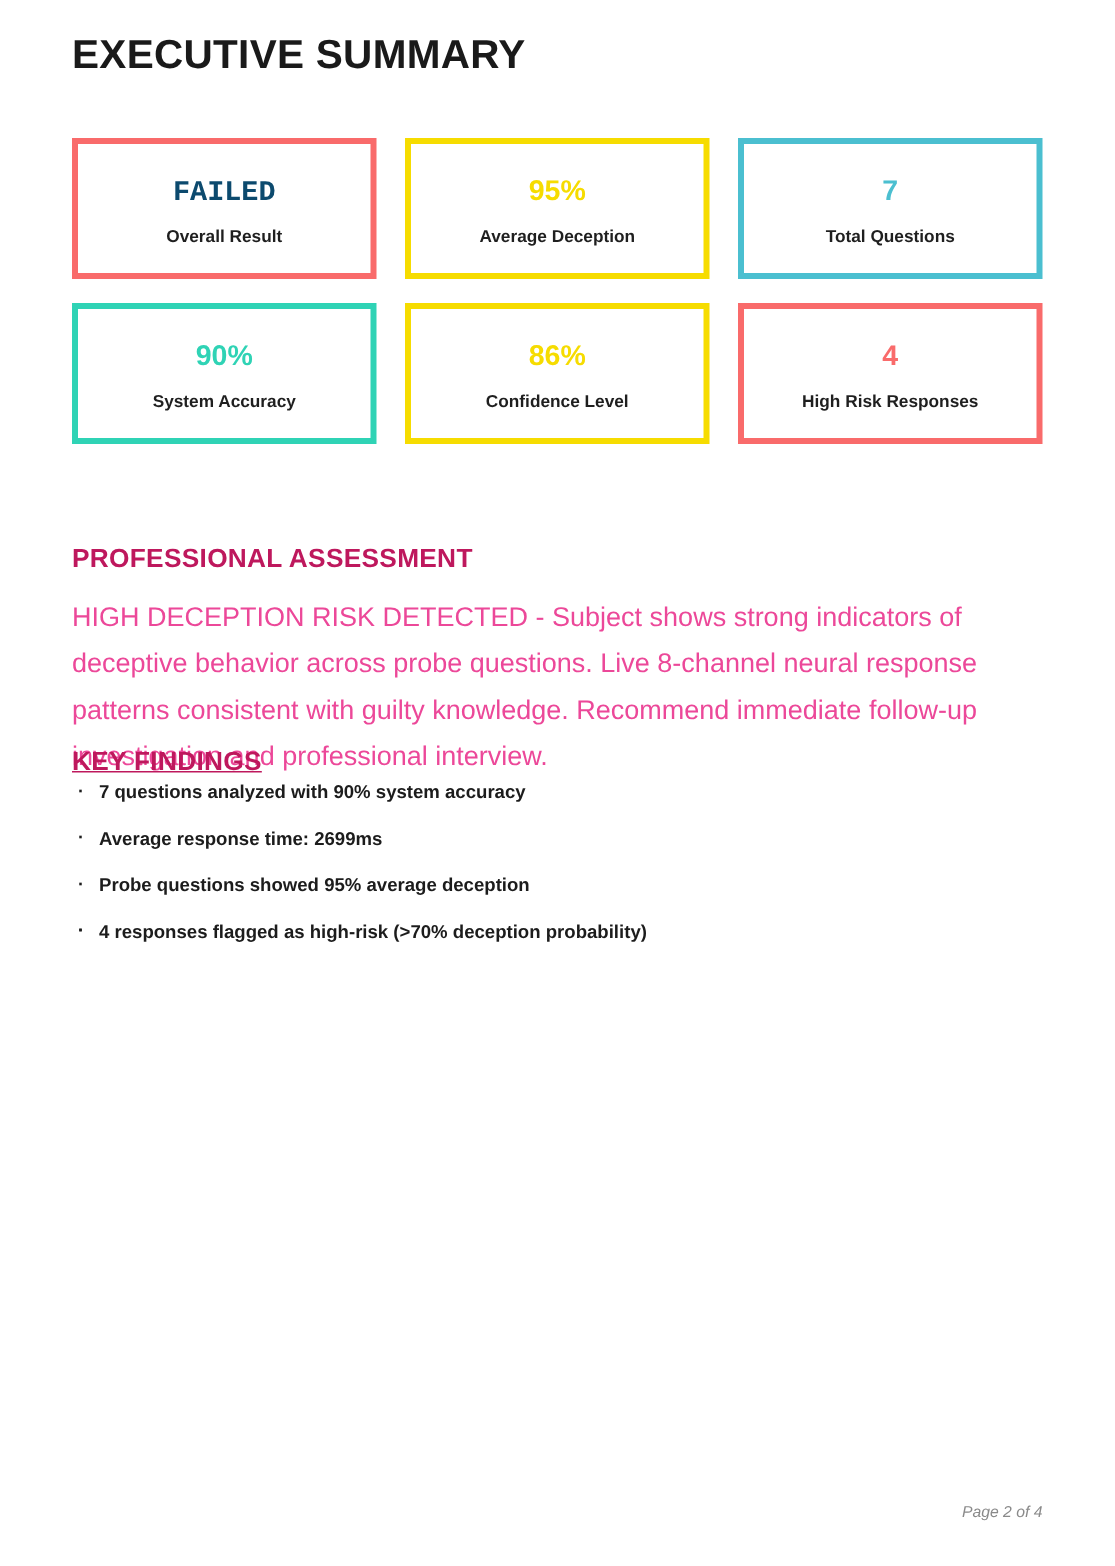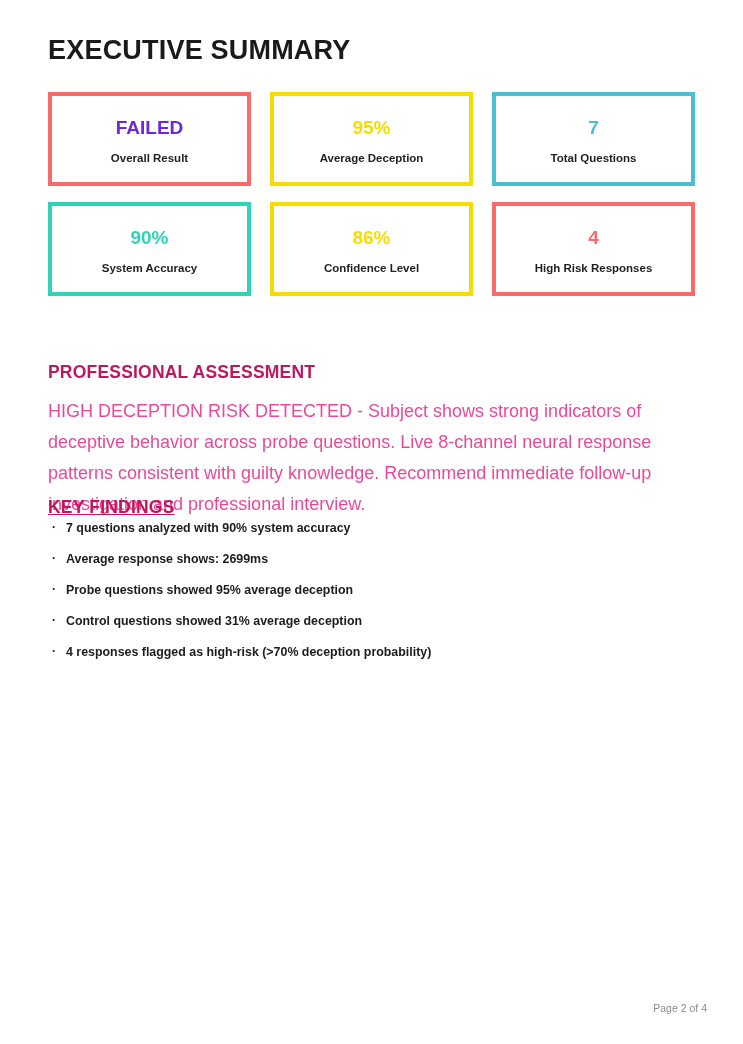--- a/index.html
+++ b/index.html
@@ -18,21 +18,21 @@
   }
   .page {
     position: relative;
     width: 743px;
     height: 1044px;
     padding: 0;
   }
   .page-title {
     position: absolute;
     left: 48px;
-    top: 17px;
+    top: 3px;
     font-size: 27px;
     font-weight: bold;
     letter-spacing: 0.2px;
     color: #1a1a1a;
   }
   .cards {
     position: absolute;
     left: 48px;
     top: 92px;
     width: 648px;
@@ -100,36 +100,37 @@
     line-height: 1.2;
   }
   .findings-list li .bullet {
     position: absolute;
     left: 4px;
     top: -1px;
     font-size: 12px;
   }
   .page-footer {
     position: absolute;
-    right: 36px;
+    right: 48px;
     bottom: 30px;
     font-size: 10.5px;
     color: #8a8a8a;
+    font-style: italic;
   }
 </style>
 </head>
 <body>
 
 <div class="page">
 
   <h1 class="page-title">EXECUTIVE SUMMARY</h1>
 
   <div class="cards">
       <div class="card" style="border-color: rgb(249, 107, 107);">
-        <div class="card-value" style="color: #6d28d9;">FAILED</div>
+        <div class="card-value" style="color: #0c4a6e; font-family: Liberation Mono, monospace;">FAILED</div>
         <div class="card-label">Overall Result</div>
       </div>
       <div class="card" style="border-color: rgb(246, 220, 0);">
         <div class="card-value" style="color: rgb(246, 220, 0);">95%</div>
         <div class="card-label">Average Deception</div>
       </div>
       <div class="card" style="border-color: rgb(75, 191, 208);">
         <div class="card-value" style="color: rgb(75, 191, 208);">7</div>
         <div class="card-label">Total Questions</div>
       </div>
@@ -148,21 +149,21 @@
     </div>
 
   <h2 class="section-heading" id="assessment-heading">PROFESSIONAL ASSESSMENT</h2>
 
   <p class="assessment-body">HIGH DECEPTION RISK DETECTED - Subject shows strong indicators of deceptive behavior across probe questions. Live 8-channel neural response patterns consistent with guilty knowledge. Recommend immediate follow-up investigation and professional interview.</p>
 
   <h2 class="section-heading" id="findings-heading">KEY FINDINGS</h2>
 
   <ul class="findings-list">
       <li><span class="bullet">·</span><span>7 questions analyzed with 90% system accuracy</span></li>
-      <li><span class="bullet">·</span><span>Average response shows: 2699ms</span></li>
+      <li><span class="bullet">·</span><span>Average response time: 2699ms</span></li>
       <li><span class="bullet">·</span><span>Probe questions showed 95% average deception</span></li>
-      <li><span class="bullet">·</span><span>Control questions showed 31% average deception</span></li>
+      <li><span class="bullet">·</span></li>
       <li><span class="bullet">·</span><span>4 responses flagged as high-risk (&gt;70% deception probability)</span></li>
     </ul>
 
   <div class="page-footer">Page 2 of 4</div>
 
 </div>
 
 </body></html>

